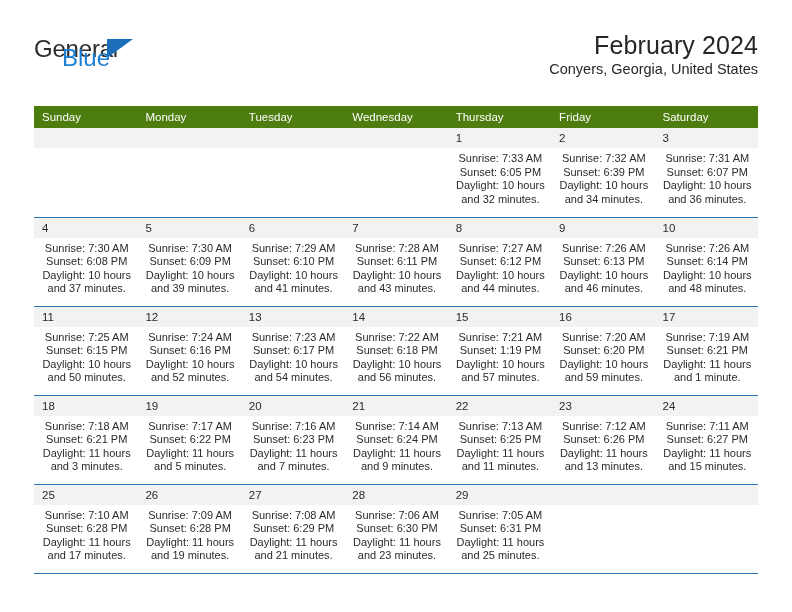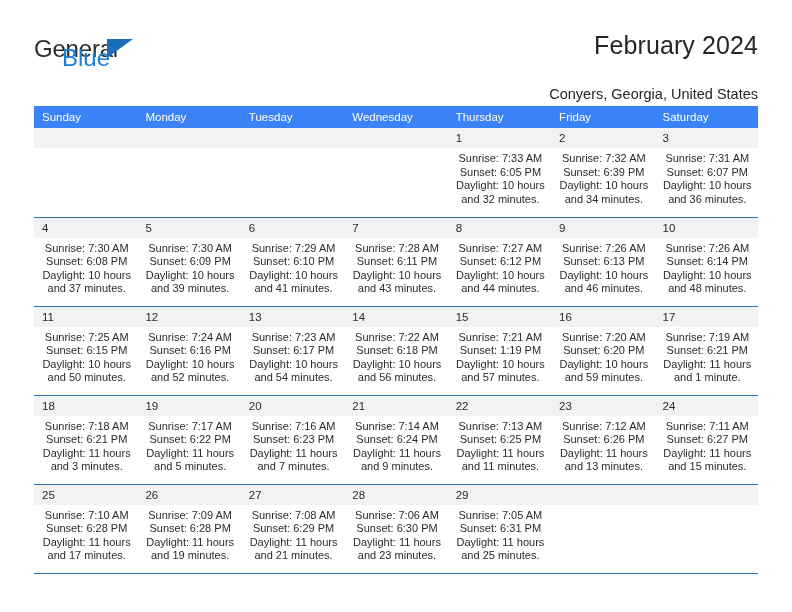--- a/index.html
+++ b/index.html
@@ -77,38 +77,38 @@
   .cal-title {
     font-size: 25px;
     font-weight: normal;
     color: #262626;
     line-height: 30px;
     letter-spacing: 0.1px;
     text-align: right;
   }
 
   .cal-subtitle {
-    margin-top: 25px;
+    margin-top: 0;
     font-size: 14.5px;
     color: #262626;
     line-height: 18px;
   }
 
   
   .calendar {
     position: absolute;
     left: 34px;
     top: 106px;
     width: 724px;
     border-collapse: collapse;
     table-layout: fixed;
   }
 
   .calendar th {
-    background: #3b82f6;
+    background: #4d7c0f;
     color: #ffffff;
     font-size: 11.5px;
     font-weight: normal;
     text-align: left;
     padding: 5px 0 5px 8px;
     height: 21px;
     line-height: 12px;
   }
 
   .calendar td {

